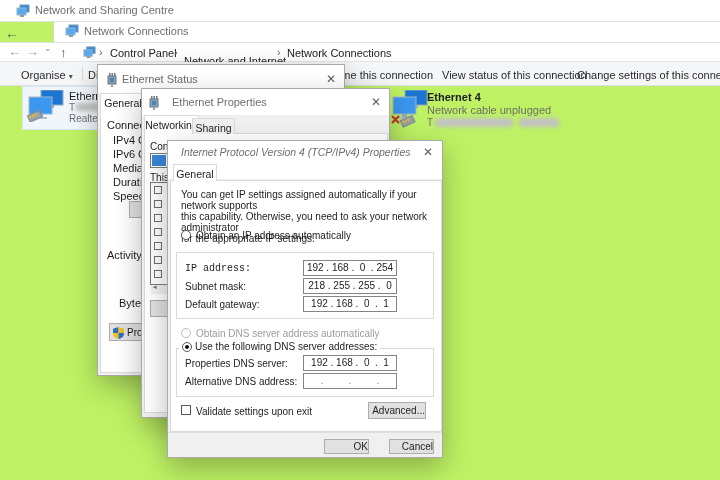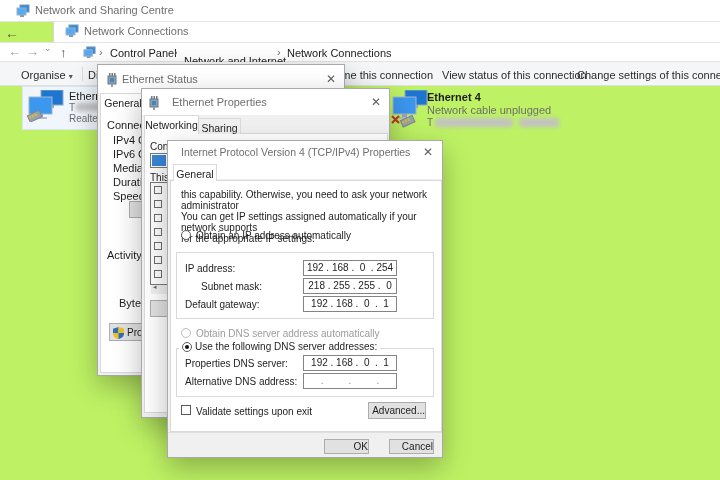--- a/index.html
+++ b/index.html
@@ -187,21 +187,21 @@
         <rect x="3" y="1" width="1.5" height="3" fill="#6d7a84"></rect>
         <rect x="5.5" y="1" width="1.5" height="3" fill="#6d7a84"></rect>
         <rect x="8" y="1" width="1.5" height="3" fill="#6d7a84"></rect>
         <rect x="4" y="6" width="4" height="4" fill="#3f88c5"></rect>
         <rect x="5" y="12" width="2" height="3" fill="#8fa0ac"></rect>
       </svg>
       <span class="abs titletxt" style="left:22px;top:7px;margin-left:8px;">Ethernet Properties</span>
       <span class="closex" style="right:8px;top:6px;">✕</span>
     </div>
     <div class="tab" style="left:2px;top:26px;width:55px;height:19px;">Networking</div>
-    <div class="tab inactive" style="left:56px;top:29px;width:43px;height:16px;">Sharing</div>
+    <div class="tab inactive" style="left:50px;top:29px;width:43px;height:16px;">Sharing</div>
     <div class="page" style="left:2px;top:44px;width:244px;height:280px;"></div>
     <span class="lbl" style="left:8px;top:52px;">Connect using:</span>
     <div class="abs" style="left:8px;top:64px;width:230px;height:15px;background:#fff;border:1px solid #7a7a7a;z-index:4;">
       <div class="abs" style="left:1px;top:1px;width:14px;height:11px;background:#3a86d6;"></div>
     </div>
     <span class="lbl" style="left:8px;top:83px;">This connection uses the following items:</span>
     <div class="abs" style="left:8px;top:93px;width:230px;height:103px;background:#fff;border:1px solid #7a7a7a;z-index:3;"></div>
     <span class="minicheck" style="left:12px;top:97px;"></span>
     <span class="minicheck" style="left:12px;top:111px;"></span>
     <span class="minicheck" style="left:12px;top:125px;"></span>
@@ -209,40 +209,40 @@
     <span class="minicheck" style="left:12px;top:153px;"></span>
     <span class="minicheck" style="left:12px;top:167px;"></span>
     <span class="minicheck" style="left:12px;top:181px;"></span>
     <div class="abs" style="left:9px;top:196px;width:228px;height:9px;background:#f0f0f0;z-index:4;">
       <span class="abs" style="left:2px;top:-2px;font-size:7px;color:#6a6a6a;">◂</span>
     </div>
     <button class="btn" style="left:8px;top:211px;width:70px;height:17px;z-index:4;">Install...</button>
   </div>
 
   <div class="dlg" style="left:167px;top:140px;width:276px;height:318px;z-index:30;">
-    <div class="dlg-title" style="height:38px;">
+    <div class="dlg-title" style="height:38px;font-style:italic;">
       <span class="abs titletxt" style="left:13px;top:5px;font-size:10.5px;">Internet Protocol Version 4 (TCP/IPv4) Properties</span>
       <span class="closex" style="right:9px;top:4px;">✕</span>
     </div>
     <div class="tab" style="left:5px;top:23px;width:44px;height:17px;">General</div>
     <div class="page" style="left:2px;top:39px;width:272px;height:252px;"></div>
 
     <div class="abs" style="left:13px;top:48px;width:252px;font-size:10px;line-height:11px;z-index:4;">
+      <div>You can get IP settings assigned automatically if your network supports</div>
       <div>this capability. Otherwise, you need to ask your network administrator</div>
-      <div>You can get IP settings assigned automatically if your network supports</div>
       <div>for the appropriate IP settings.</div>
     </div>
 
     <span class="radio" style="left:13px;top:89px;"></span>
     <span class="lbl" style="left:28px;top:89px;">Obtain an IP address automatically</span>
 
     <div class="grp" style="left:8px;top:111px;width:258px;height:67px;"></div>
-    <span class="lbl" style="left:17px;top:122px;">IP address:</span>
+    <span class="lbl" style="left:17px;top:122px;font-family:Liberation Mono, monospace;">IP address:</span>
     <div class="ipbox" style="left:135px;top:119px;">192 . 168 .  0  . 254</div>
-    <span class="lbl" style="left:33px;top:140px;">Subnet mask:</span>
+    <span class="lbl" style="left:17px;top:140px;">Subnet mask:</span>
     <div class="ipbox" style="left:135px;top:137px;">218 . 255 . 255 .  0</div>
     <span class="lbl" style="left:17px;top:158px;">Default gateway:</span>
     <div class="ipbox" style="left:135px;top:155px;">192 . 168 .  0  .  1</div>
 
     <span class="radio dis" style="left:13px;top:187px;"></span>
     <span class="lbl" style="left:28px;top:187px;color:#9c9c9c;">Obtain DNS server address automatically</span>
 
     <div class="grp" style="left:8px;top:207px;width:258px;height:49px;"></div>
     <span class="legend" style="left:11px;top:199px;">
       <span class="radio sel" style="position:relative;display:inline-block;top:2px;"></span>

